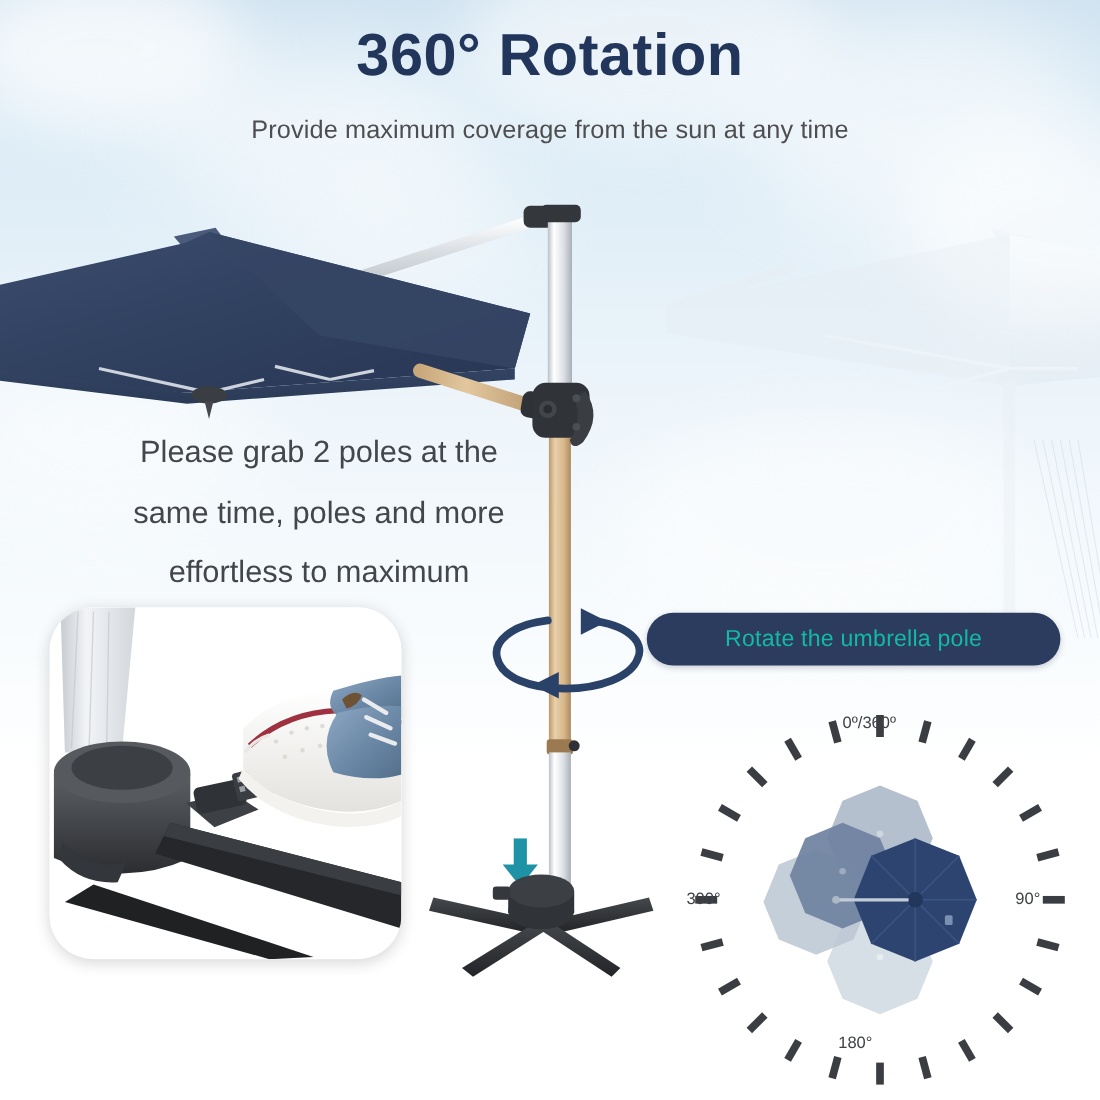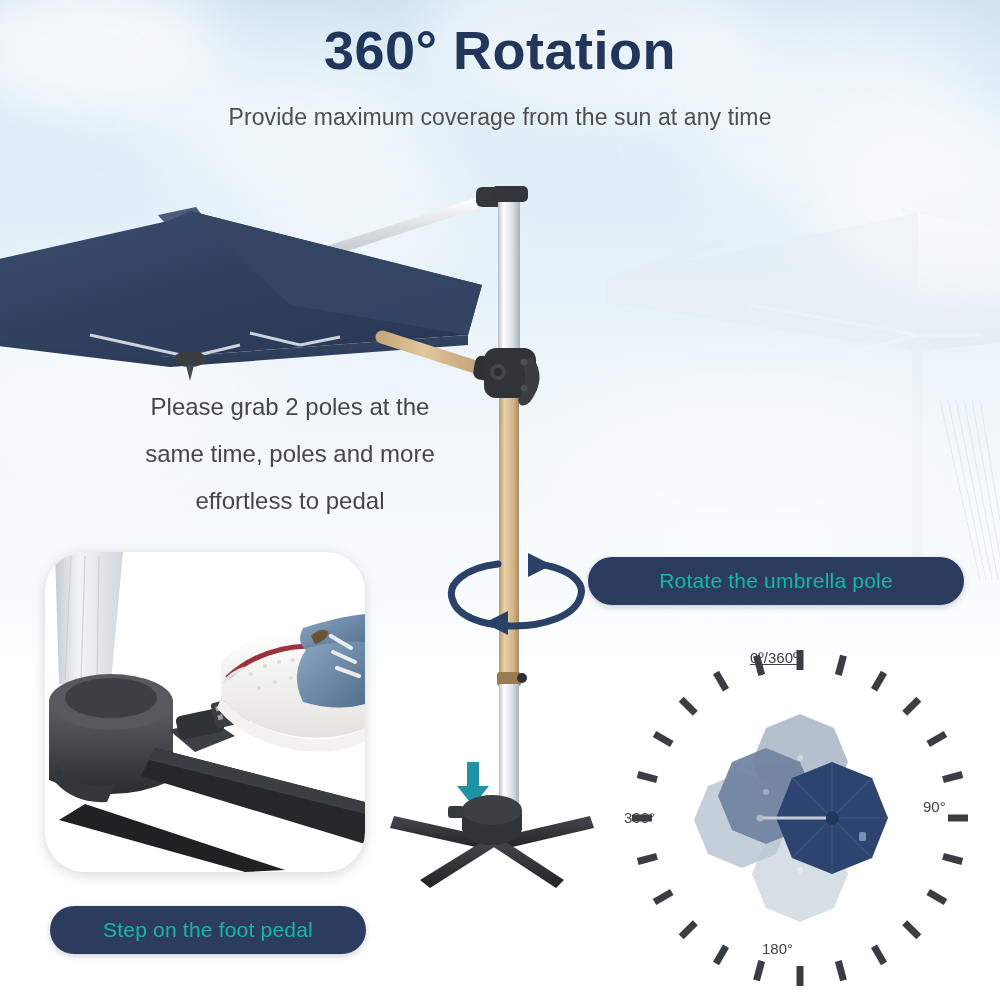--- a/index.html
+++ b/index.html
@@ -21,21 +21,21 @@
     position:absolute;left:0;right:0;top:22px;text-align:center;
     font-size:54px;font-weight:bold;color:#22365c;letter-spacing:.5px;
     line-height:1.05;
   }
   .subtitle{
     position:absolute;left:0;right:0;top:104px;text-align:center;
     font-size:23px;color:#4e4e50;letter-spacing:.1px;
   }
   .midnote{
     position:absolute;left:120px;top:384px;width:340px;text-align:center;
-    font-size:24px;color:#43464b;line-height:1.95;
+    font-size:28px;color:#43464b;line-height:1.95;
   }
 
   
   .pill{
     position:absolute;display:flex;align-items:center;justify-content:center;
     background:#2c3c5e;color:#14b8a6;border-radius:999px;
     font-size:21px;letter-spacing:.2px;
     box-shadow:0 2px 6px rgba(20,35,65,.22);
     white-space:nowrap;
   }
@@ -57,22 +57,22 @@
     border-radius:40px;overflow:hidden;background:#ffffff;
     box-shadow:0 3px 14px rgba(0,0,0,.16);
   }
   #inset svg{display:block;}
 
   
   #dial{position:absolute;left:620px;top:640px;width:360px;height:350px;}
   .dial-label{
     position:absolute;font-size:15px;color:#3f4247;white-space:nowrap;
   }
-  #lab-0{left:130px;top:9px;text-decoration:underline;}
-  #lab-90{left:303px;top:158px;}
+  #lab-0{left:146px;top:9px;}
+  #lab-90{left:303px;top:169px;}
   #lab-180{left:142px;top:300px;}
   #lab-270{left:4px;top:169px;}
 
   
   #guywires{position:absolute;left:940px;top:400px;width:70px;height:180px;opacity:.45;}
 </style>
 </head>
 <body>
 
 <div id="stage">
@@ -242,25 +242,24 @@
     <ellipse cx="108" cy="48" rx="30" ry="17" fill="#303337"></ellipse>
     <rect x="78" y="30" width="60" height="20" fill="#303337"></rect>
     <ellipse cx="108" cy="30" rx="30" ry="15" fill="#3c3f44"></ellipse>
 
     <rect x="64" y="26" width="16" height="12" rx="3" fill="#35383c"></rect>
   </svg>
 
   <div class="midnote">
     <div>Please grab 2 poles at the</div>
     <div>same time, poles and more</div>
-    <div>effortless to pedal</div>
+    <div>effortless to maximum</div>
   </div>
 
   <div class="pill" id="pill-rotate">Rotate the umbrella pole</div>
-  <div class="pill" id="pill-pedal">Step on the foot pedal</div>
 
   <div id="inset">
     <svg width="320" height="320" viewBox="0 0 320 320">
       <defs>
         <linearGradient id="poleIn" x1="0" y1="0" x2="1" y2="0">
           <stop offset="0%" stop-color="#c7ccd1"></stop>
           <stop offset="35%" stop-color="#f2f4f6"></stop>
           <stop offset="100%" stop-color="#d2d7dc"></stop>
         </linearGradient>
         <linearGradient id="baseIn" x1="0" y1="0" x2="0" y2="1">

